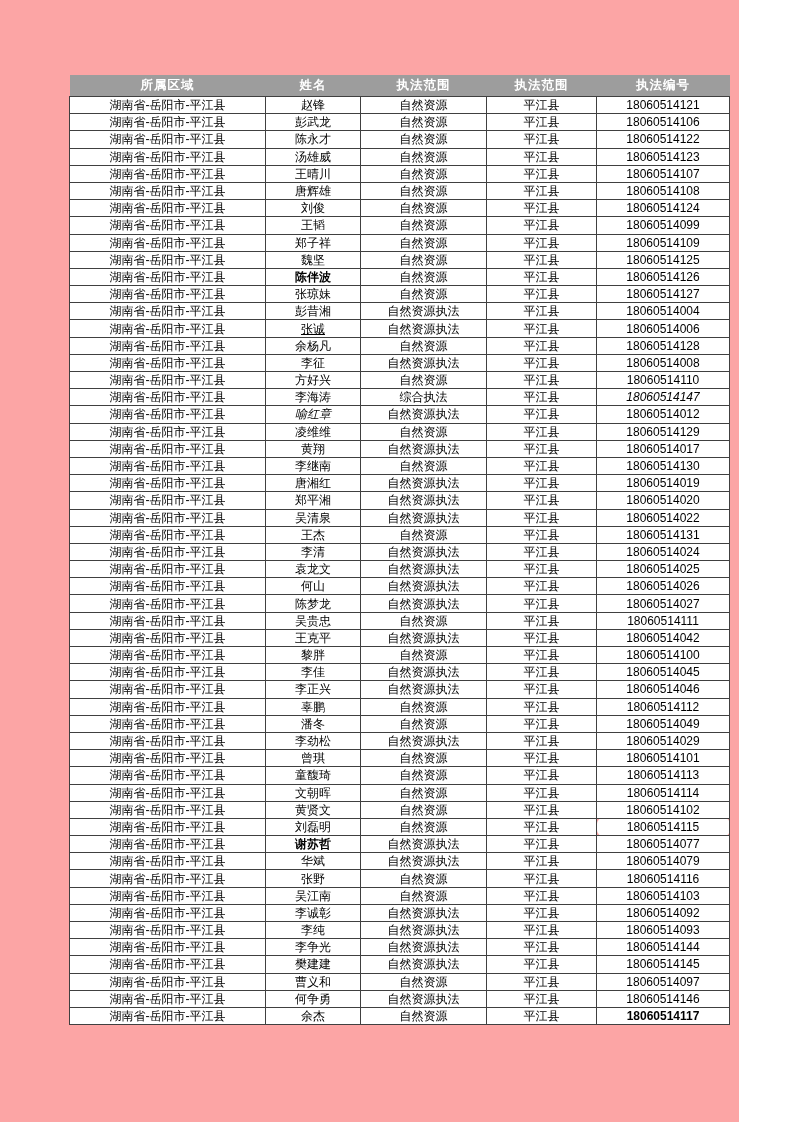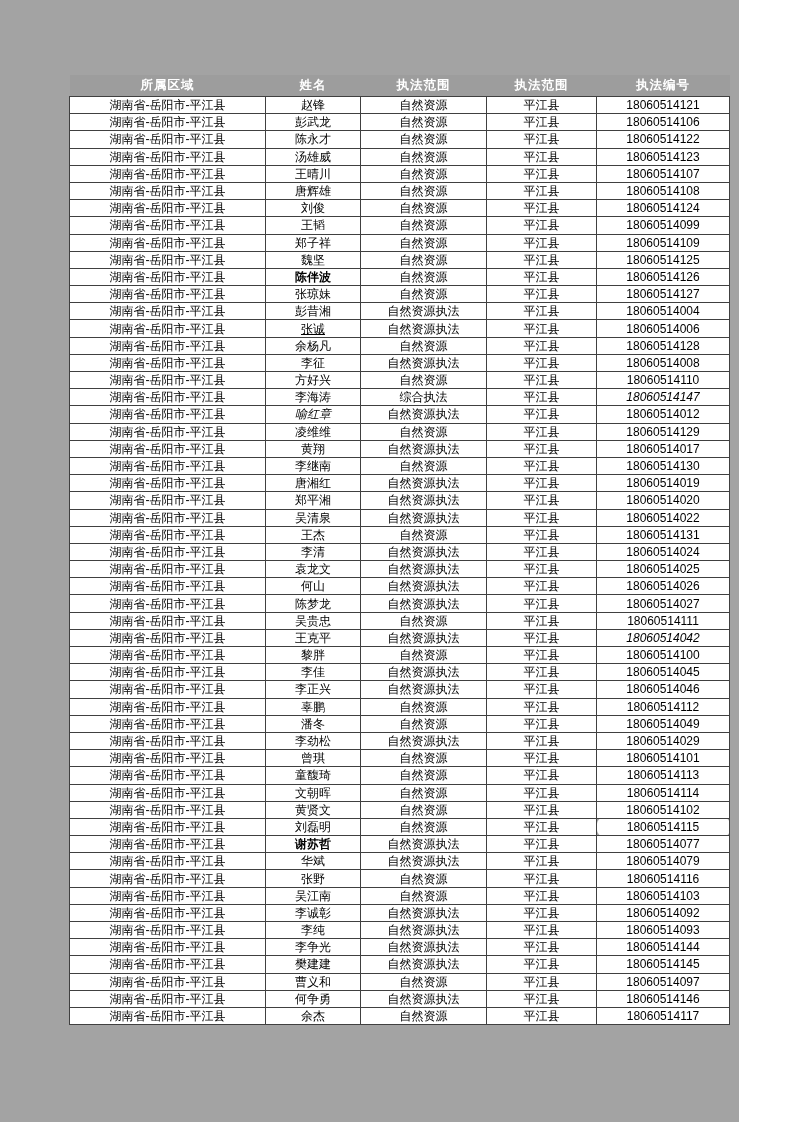--- a/index.html
+++ b/index.html
@@ -4,21 +4,21 @@
 <style>
   html, body {
     margin: 0;
     padding: 0;
     background: #ffffff;
   }
   .page {
     position: relative;
     width: 739px;
     height: 1122px;
-    background: #a3a3a3;
+    background: #fca5a5;
     font-family: "Liberation Sans", "DejaVu Sans", sans-serif;
     overflow: hidden;
   }
   table.roster {
     position: absolute;
     left: 69px;
     top: 75px;
     width: 660px;
     border-collapse: collapse;
     table-layout: fixed;
@@ -290,21 +290,21 @@
           <td style="border-color: rgb(64, 64, 64); color: rgb(0, 0, 0);">吴贵忠</td>
           <td style="border-color: rgb(64, 64, 64); color: rgb(0, 0, 0);">自然资源</td>
           <td style="border-color: rgb(64, 64, 64); color: rgb(0, 0, 0);">平江县</td>
           <td style="border-color: rgb(64, 64, 64); color: rgb(0, 0, 0);">18060514111</td>
         </tr>
         <tr>
           <td style="border-color: rgb(64, 64, 64); color: rgb(0, 0, 0);">湖南省-岳阳市-平江县</td>
           <td style="border-color: rgb(64, 64, 64); color: rgb(0, 0, 0);">王克平</td>
           <td style="border-color: rgb(64, 64, 64); color: rgb(0, 0, 0);">自然资源执法</td>
           <td style="border-color: rgb(64, 64, 64); color: rgb(0, 0, 0);">平江县</td>
-          <td style="border-color: rgb(64, 64, 64); color: rgb(0, 0, 0); font-style: italic;">18060514042</td>
+          <td style="border-color: rgb(64, 64, 64); color: rgb(0, 0, 0);">18060514042</td>
         </tr>
         <tr>
           <td style="border-color: rgb(64, 64, 64); color: rgb(0, 0, 0);">湖南省-岳阳市-平江县</td>
           <td style="border-color: rgb(64, 64, 64); color: rgb(0, 0, 0);">黎胖</td>
           <td style="border-color: rgb(64, 64, 64); color: rgb(0, 0, 0);">自然资源</td>
           <td style="border-color: rgb(64, 64, 64); color: rgb(0, 0, 0);">平江县</td>
           <td style="border-color: rgb(64, 64, 64); color: rgb(0, 0, 0);">18060514100</td>
         </tr>
         <tr>
           <td style="border-color: rgb(64, 64, 64); color: rgb(0, 0, 0);">湖南省-岳阳市-平江县</td>
@@ -444,17 +444,17 @@
           <td style="border-color: rgb(64, 64, 64); color: rgb(0, 0, 0);">何争勇</td>
           <td style="border-color: rgb(64, 64, 64); color: rgb(0, 0, 0);">自然资源执法</td>
           <td style="border-color: rgb(64, 64, 64); color: rgb(0, 0, 0);">平江县</td>
           <td style="border-color: rgb(64, 64, 64); color: rgb(0, 0, 0);">18060514146</td>
         </tr>
         <tr>
           <td style="border-color: rgb(64, 64, 64); color: rgb(0, 0, 0);">湖南省-岳阳市-平江县</td>
           <td style="border-color: rgb(64, 64, 64); color: rgb(0, 0, 0);">余杰</td>
           <td style="border-color: rgb(64, 64, 64); color: rgb(0, 0, 0);">自然资源</td>
           <td style="border-color: rgb(64, 64, 64); color: rgb(0, 0, 0);">平江县</td>
-          <td style="border-color: rgb(64, 64, 64); color: rgb(0, 0, 0);">18060514117</td>
+          <td style="border-color: rgb(64, 64, 64); color: rgb(0, 0, 0); font-weight: bold;">18060514117</td>
         </tr>
       </tbody>
   </table>
 </div>
 
 </body></html>

